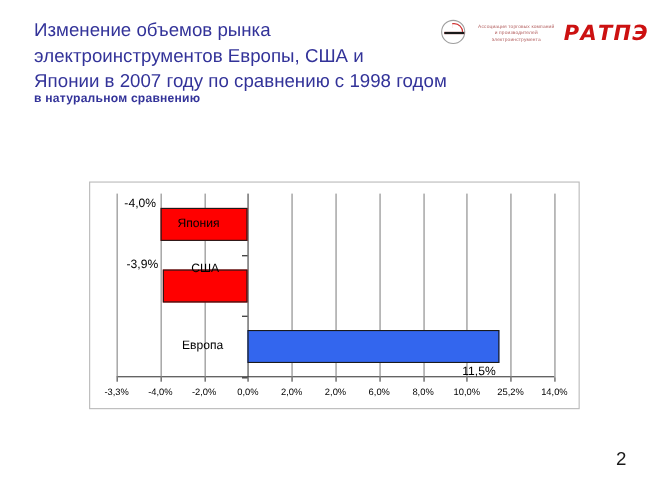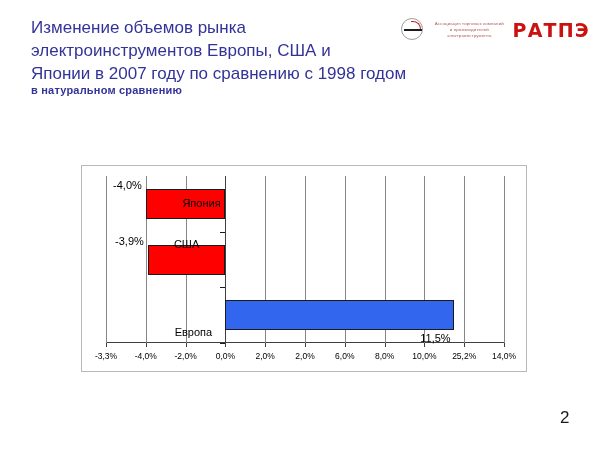--- a/index.html
+++ b/index.html
@@ -91,20 +91,21 @@
     white-space: pre-line;
     letter-spacing: 0.15px;
   }
   #logo-brand {
     flex: 0 0 auto;
     font-size: 19px;
     font-weight: bold;
     color: #cc1111;
     letter-spacing: 1.2px;
     font-family: "DejaVu Sans", sans-serif;
+    font-style: italic;
   }
 
   
   #chart-frame {
     position: absolute;
     left: 81px;
     top: 165px;
     width: 446px;
     height: 207px;
     border: 1px solid #b9b9b9;
@@ -249,26 +250,26 @@
       <div class="axis-tick" style="left: 318.4px;"></div>
       <div class="axis-label" style="left: 318.4px; text-align: right;">10,0%</div>
       <div class="gridline" style="left: 358.2px;"></div>
       <div class="axis-tick" style="left: 358.2px;"></div>
       <div class="axis-label" style="left: 358.2px;">25,2%</div>
       <div class="gridline" style="left: 398px;"></div>
       <div class="axis-tick" style="left: 398px;"></div>
       <div class="axis-label" style="left: 398px;">14,0%</div>
       <div class="bar neg" style="left: 39.8px; top: 12.8333px; width: 79.6px; height: 30px;"></div>
       <div class="cat-tick" style="left: 114.4px; top: 55.6667px;"></div>
-      <div class="bar-name" style="top: 20.8333px; left: 54px; width: 83px; text-align: center;">Япония</div>
+      <div class="bar-name" style="top: 20.8333px; left: 33px; width: 83px; text-align: center;">Япония</div>
       <div class="data-label" style="left: -6.2px; width: 42px; text-align: right; top: 2.83333px;">-4,0%</div>
       <div class="bar neg" style="left: 41.79px; top: 68.5px; width: 77.61px; height: 30px;"></div>
       <div class="cat-tick" style="left: 114.4px; top: 111.333px;"></div>
       <div class="bar-name" style="top: 62px; left: 41.79px; width: 77.61px; text-align: center;">США</div>
       <div class="data-label" style="left: -4.21px; width: 42px; text-align: right; top: 58.5px;">-3,9%</div>
       <div class="bar pos" style="left: 119.4px; top: 124.167px; width: 228.85px; height: 30px;"></div>
       <div class="cat-tick" style="left: 114.4px; top: 167px;"></div>
-      <div class="bar-name" style="top: 132.167px; left: 59.4px; width: 56px; text-align: center; margin-top: 18px;">Европа</div>
+      <div class="bar-name" style="top: 132.167px; left: 59.4px; width: 56px; text-align: left;">Европа</div>
       <div class="data-label" style="left: 314.25px; top: 156.167px;">11,5%</div>
     </div>
 </div>
 
 <div id="page-number">2</div>
 
 </body></html>

